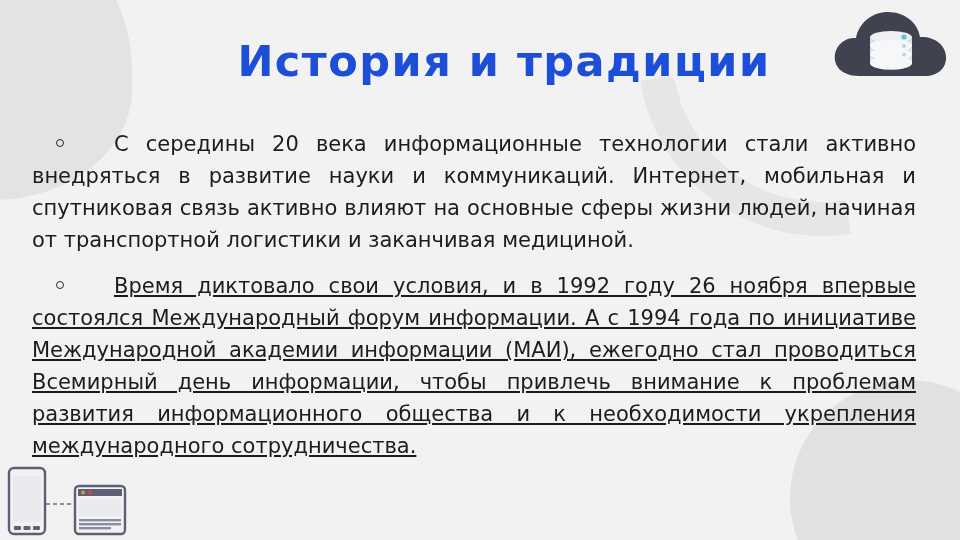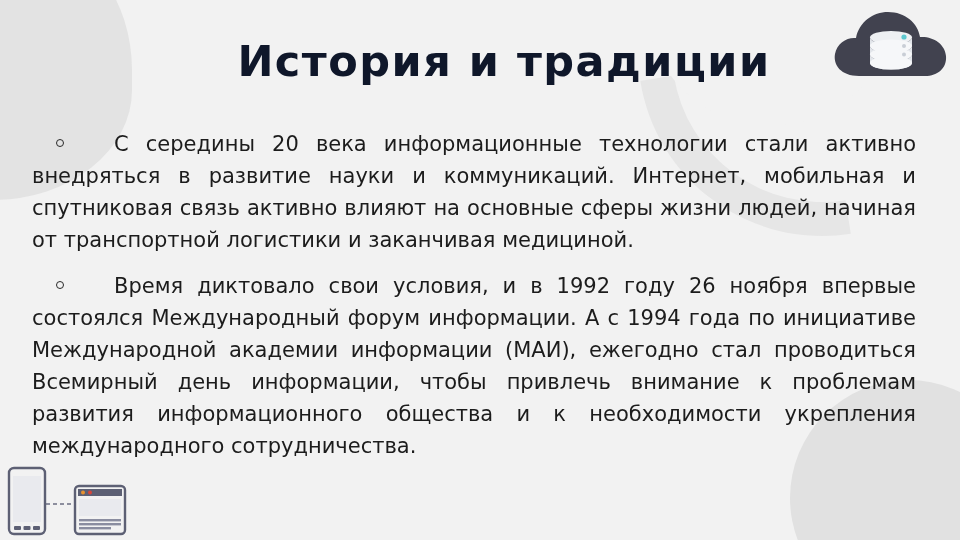--- a/index.html
+++ b/index.html
@@ -75,21 +75,21 @@
   .title {
     position: absolute;
     left: 0;
     right: 0;
     top: 40px;
     text-align: center;
     font-family: "DejaVu Sans", sans-serif;
     font-size: 43px;
     font-weight: bold;
     letter-spacing: 1.5px;
-    color: #0f172a;
+    color: #1d4ed8;
     line-height: 1;
     margin-left: 48px;
   }
 
   
   .body-block {
     position: absolute;
     left: 32px;
     top: 128px;
     width: 884px;
@@ -100,21 +100,21 @@
     margin: 0 0 14px 0;
     padding-left: 0;
     font-family: "DejaVu Sans", sans-serif;
     font-size: 21px;
     line-height: 32px;
     color: #1c1c1c;
     text-align: justify;
     text-justify: inter-word;
   }
 
-  .para:last-child { margin-bottom: 0; }
+  .para:last-child { margin-bottom: 0; text-decoration: underline; }
 
   .bullet-dot {
     position: absolute;
     left: 24px;
     top: 11px;
     width: 6px;
     height: 6px;
     border: 1.2px solid #2a2a2a;
     border-radius: 50%;
     background: transparent;

